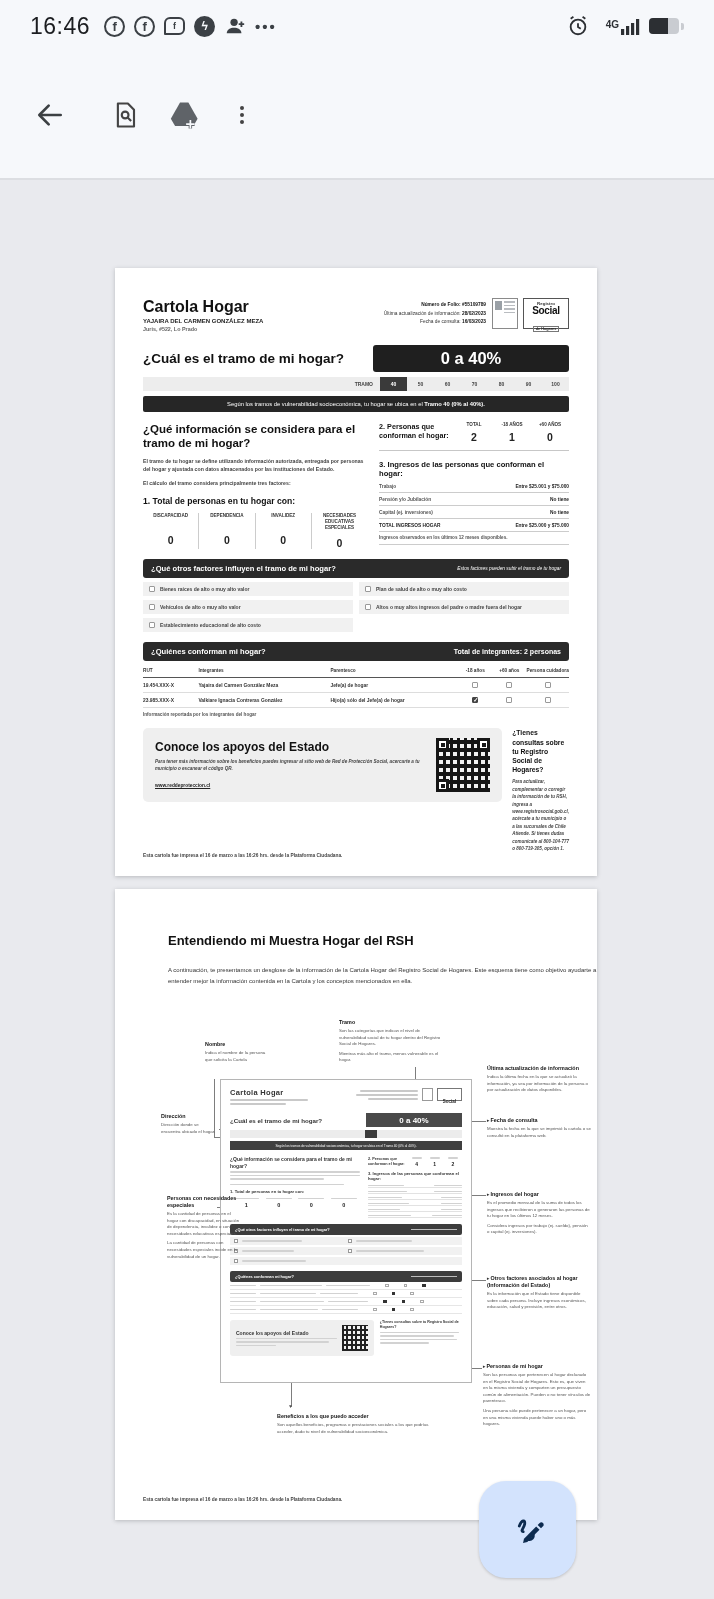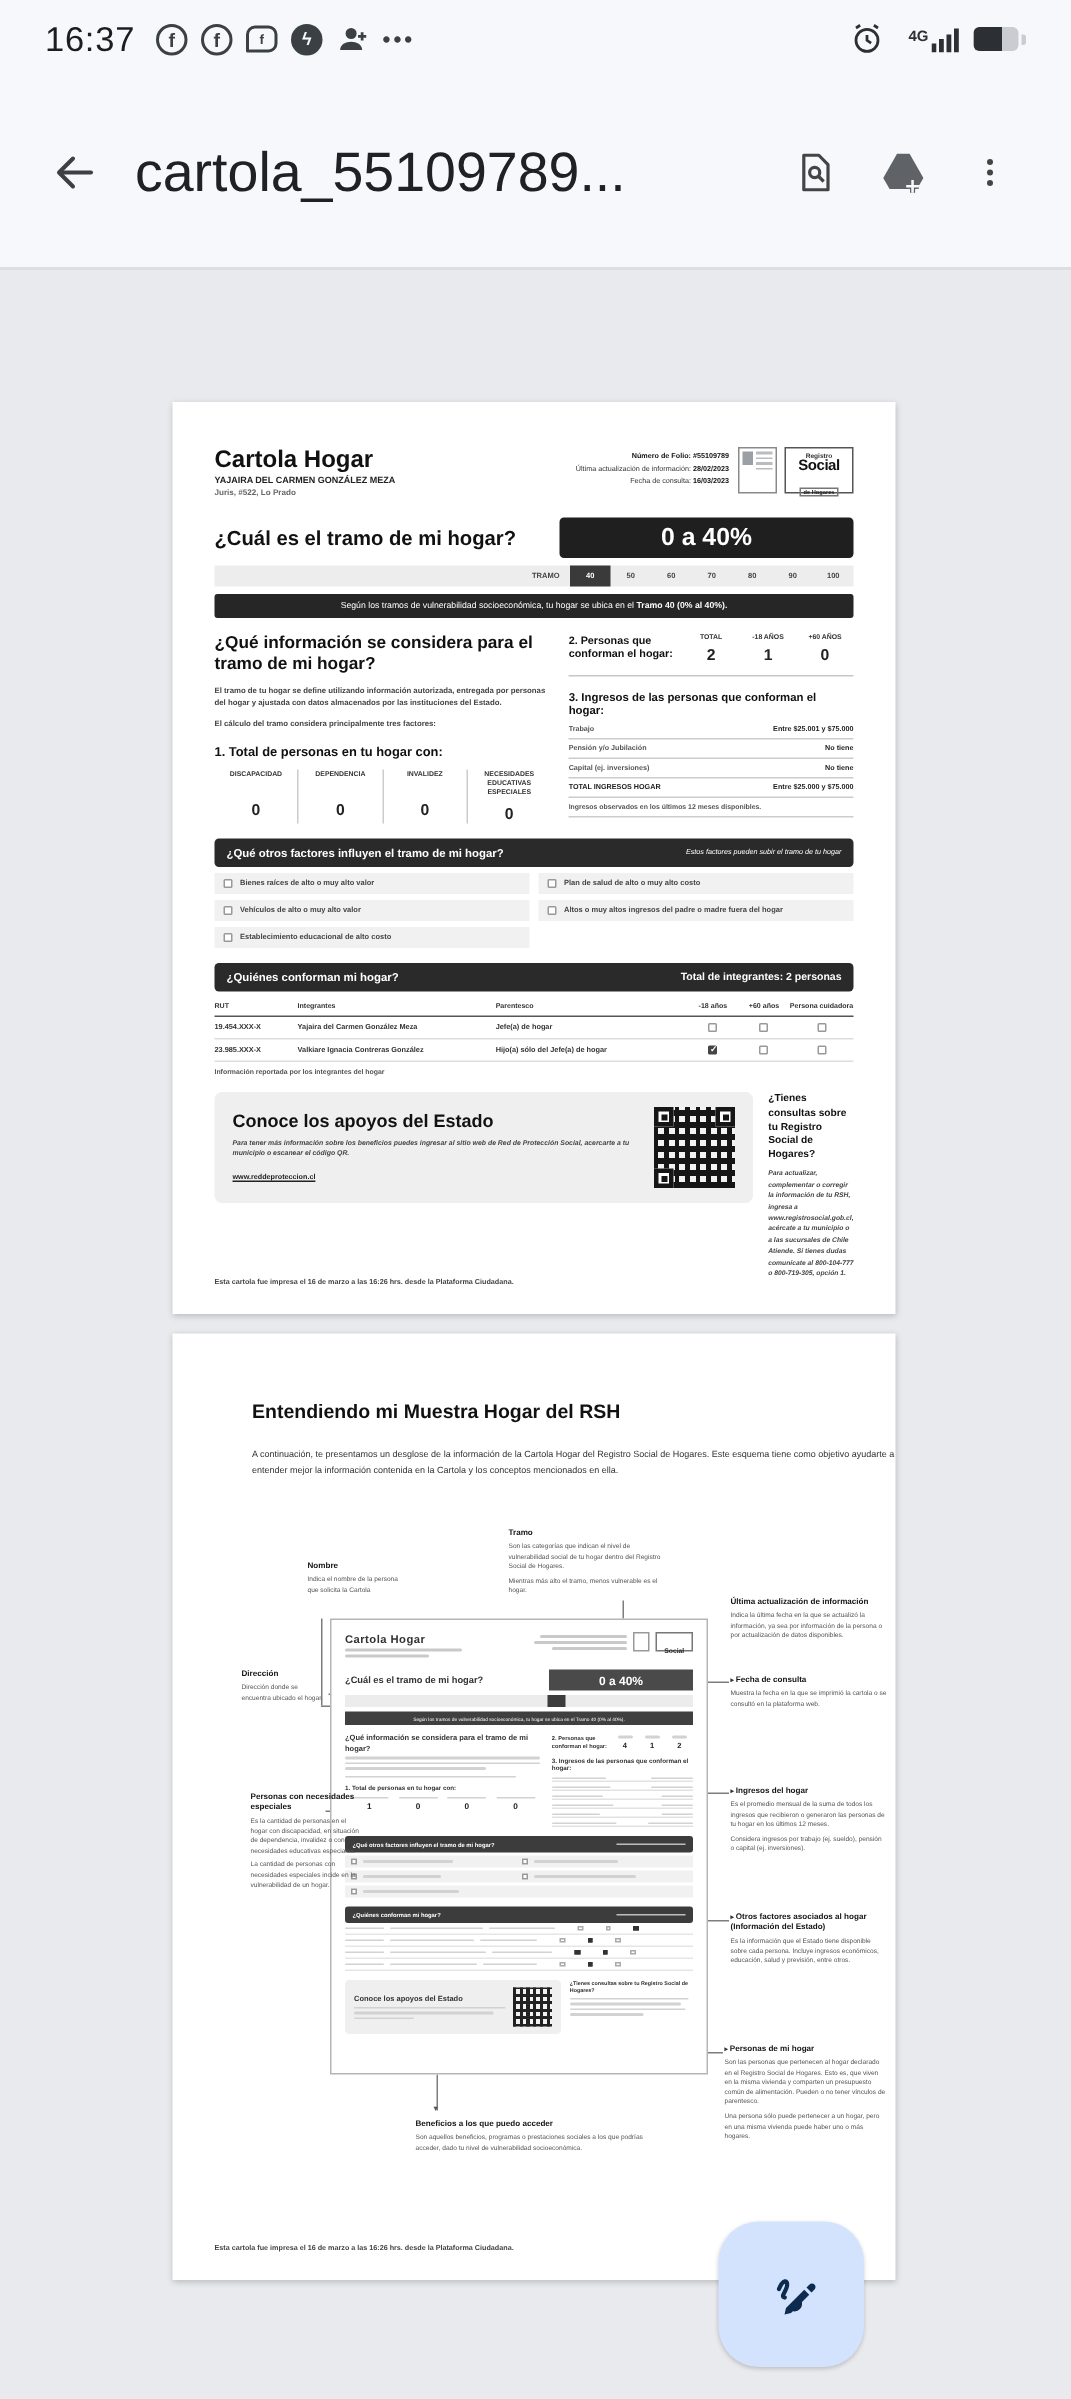--- a/index.html
+++ b/index.html
@@ -192,21 +192,21 @@
 
   
   .fab{position:absolute;left:594px;top:1481px;width:97px;height:97px;border-radius:27px;background:#d3e3fd;
        display:flex;align-items:center;justify-content:center;box-shadow:0 1px 3px rgba(0,0,0,.18);z-index:9}
 </style>
 </head>
 <body>
 
 <div class="topbars">
   <div class="statusbar">
-    <span class="sb-time">16:37</span>
+    <span class="sb-time">16:46</span>
     <span class="si circle-f"></span>
     <span class="si circle-f"></span>
     <span class="si bubble"></span>
     <span class="si msgr"></span>
     <span class="si">
       <svg width="22" height="22" viewBox="0 0 24 24" fill="#3b4045">
           <circle cx="11" cy="8" r="4"></circle>
           <path d="M3 20c0-4 4-6 8-6s8 2 8 6z"></path>
           <path d="M18 7h2v2h2v2h-2v2h-2v-2h-2V9h2z"></path>
         </svg>
@@ -236,21 +236,20 @@
     </span>
   </div>
 
   <div class="appbar">
     <div class="back-btn">
       <svg width="32" height="32" viewBox="0 0 24 24" fill="none" stroke="#3c4043" stroke-width="2" stroke-linecap="round" stroke-linejoin="round">
           <path d="M20 12H5"></path>
           <path d="M11 5l-7 7 7 7"></path>
         </svg>
     </div>
-    <div class="doc-title">cartola_55109789...</div>
     <div class="ab-ic">
       <svg width="30" height="30" viewBox="0 0 24 24" fill="none" stroke="#444" stroke-width="1.7" stroke-linejoin="round">
           <path d="M5.5 2.8h8l4.9 5v13.4H5.5z"></path>
           <circle cx="11.3" cy="12" r="2.7"></circle>
           <path d="M13.3 14l2.8 2.8"></path>
         </svg>
     </div>
     <div class="ab-ic">
       <svg width="34" height="34" viewBox="0 0 24 24">
           <path d="M9.2 3.2h5.9L21.6 14.6l-3 5.2H5.7l-3-5.2L9.2 3.2z" fill="#5f6368"></path>

